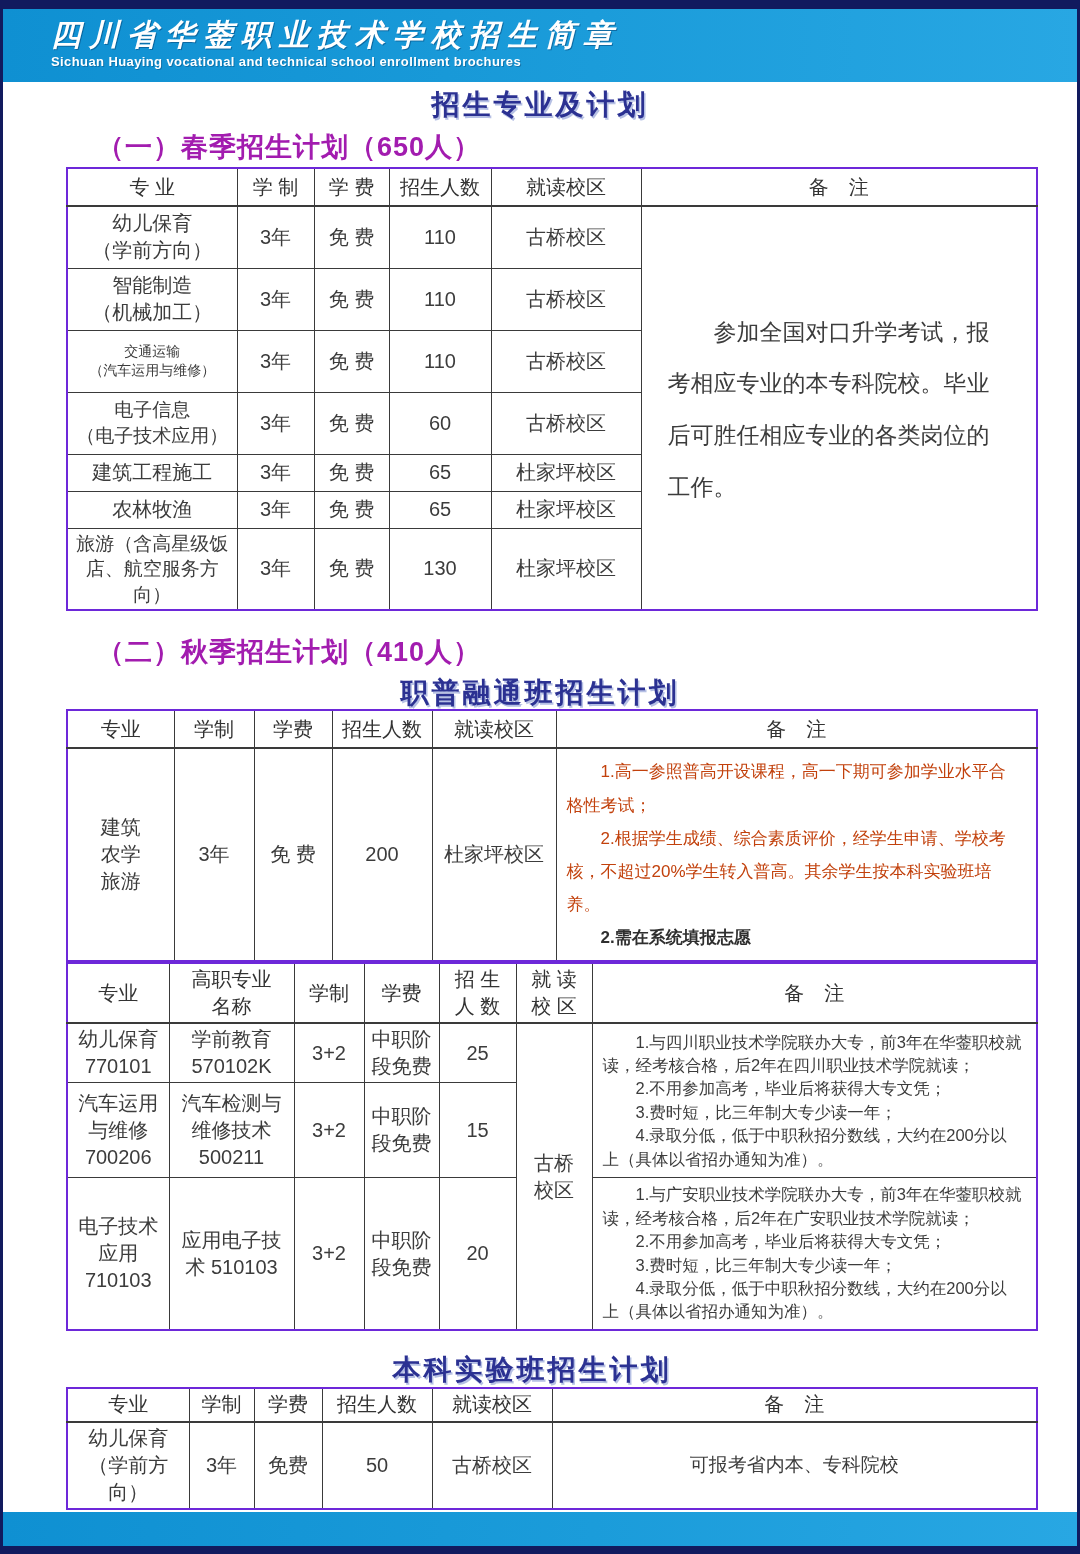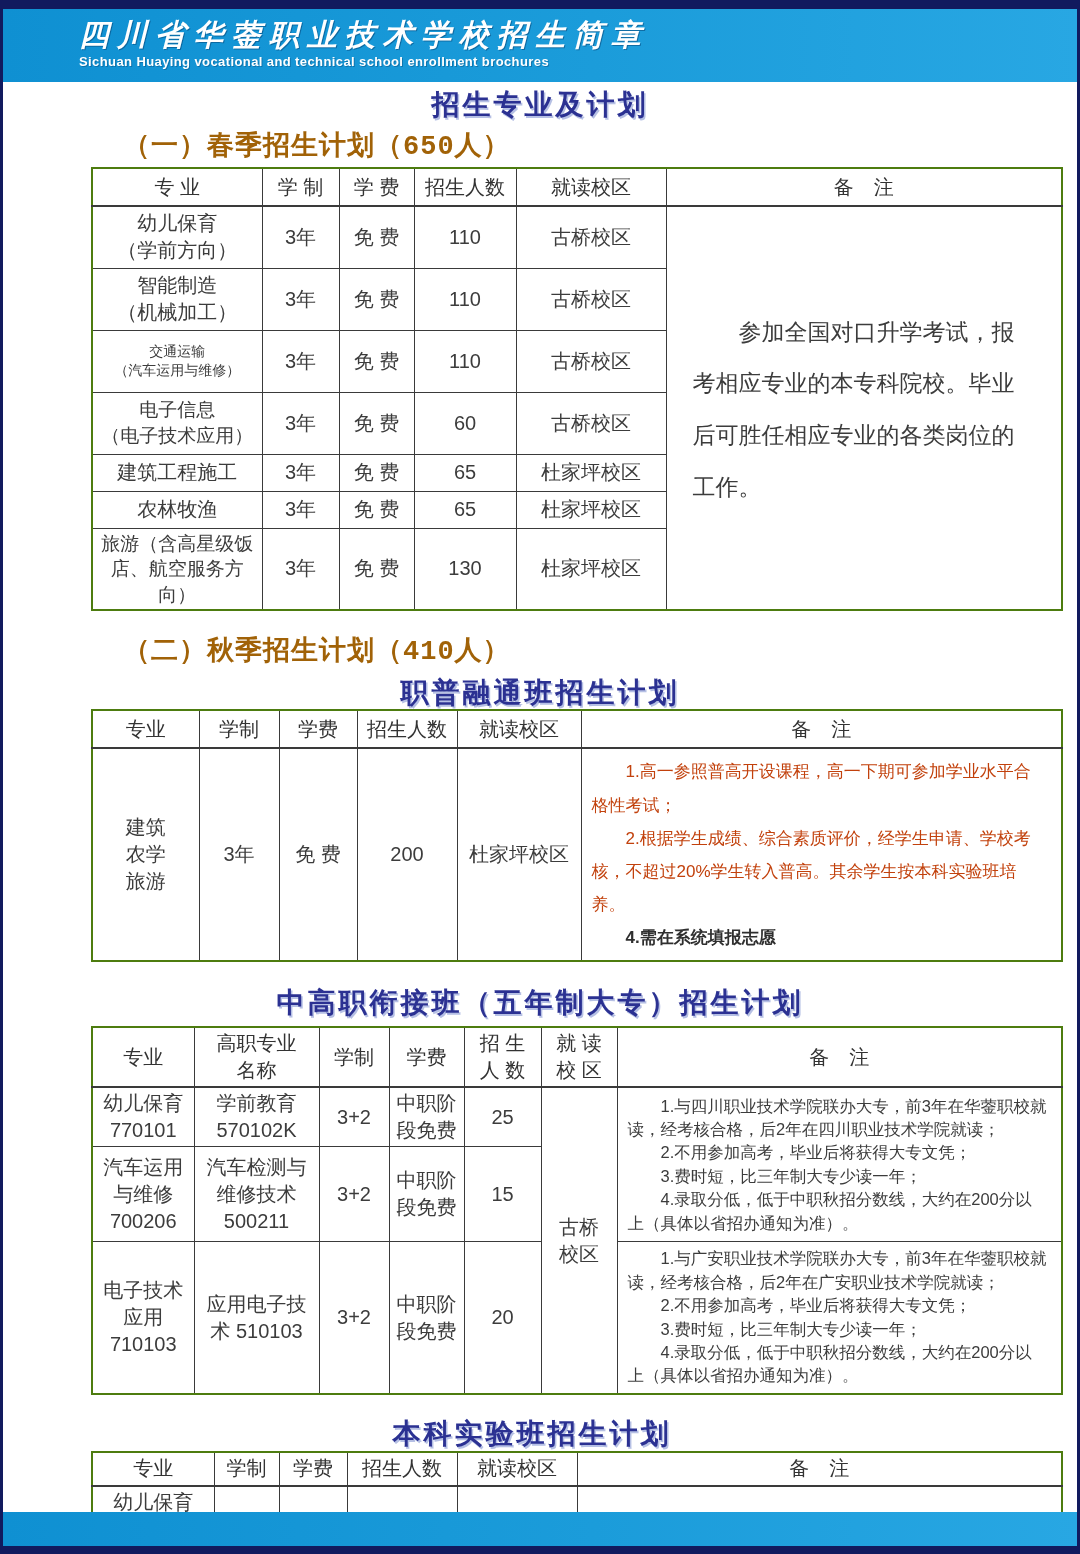--- a/index.html
+++ b/index.html
@@ -6,50 +6,50 @@
   .page{
     width:1080px;height:1554px;box-sizing:border-box;background:#ffffff;
     border:3px solid #111a5e;border-top-width:9px;border-bottom-width:8px;
     position:relative;overflow:hidden;
     font-family:"Liberation Sans","DejaVu Sans",sans-serif;
   }
   
   .banner{
     height:73px;box-sizing:border-box;
     background:linear-gradient(90deg,#0f90d2 0%,#1b9cda 55%,#28a7e3 100%);
-    color:#ffffff;padding:8px 0 0 76px;
+    color:#ffffff;padding:8px 0 0 48px;
   }
   .banner-cn{
     font-size:30px;font-weight:bold;font-style:italic;letter-spacing:8px;
     font-family:"DejaVu Serif","Liberation Serif",serif;
     text-shadow:1px 1px 0 rgba(6,70,120,.55);line-height:36px;white-space:nowrap;
   }
   .banner-en{
     font-size:13px;font-weight:bold;letter-spacing:.4px;line-height:15px;margin-top:1px;
     text-shadow:1px 1px 0 rgba(6,70,120,.45);white-space:nowrap;
   }
   
   .blue-title{
     text-align:center;color:#2b3192;font-weight:bold;font-size:28px;line-height:33px;
     letter-spacing:3px;text-shadow:1.5px 1.5px 0 #b6c0e4;
   }
   .blue-title.t1{margin:6px 0 0 0;line-height:34px;}
   .blue-title.t2{margin:5px 0 0 0;}
   .blue-title.t3{margin:24px 0 7px 0;}
   .blue-title.t4{margin:22px 16px 1px 0;}
   .section-heading{
-    font-size:27px;font-weight:bold;color:#a16207;letter-spacing:1px;
-    padding-left:120px;line-height:38px;font-family:Liberation Mono, monospace;
+    font-size:27px;font-weight:bold;color:#a21caf;letter-spacing:1px;
+    padding-left:94px;line-height:38px;
   }
   .section-heading.sp{margin:6px 0 1px 0;}
   .section-heading.au{margin:22px 16px 0 0;}
   
   table{
-    border-collapse:collapse;table-layout:fixed;margin-left:88px;width:972px;
-    border:2px solid #4d7c0f;
+    border-collapse:collapse;table-layout:fixed;margin-left:63px;width:972px;
+    border:2px solid #6d28d9;
   }
   th,td{
     border:1px solid #3a3a3a;text-align:center;vertical-align:middle;
     color:#3c3c3c;font-size:20px;font-weight:normal;
     white-space:pre-line;line-height:1.35;padding:2px 4px;box-sizing:border-box;
   }
   thead th{border-bottom-width:2px;color:#333333;}
   td.remark, th.remark-h{white-space:normal;}
   
   td.remark-spring{
@@ -190,27 +190,26 @@
         <td>建筑
 农学
 旅游</td>
         <td>3年</td>
         <td>免 费</td>
         <td>200</td>
         <td>杜家坪校区</td>
         <td class="remark remark-zhipu">
           <p>1.高一参照普高开设课程，高一下期可参加学业水平合格性考试；</p>
           <p>2.根据学生成绩、综合素质评价，经学生申请、学校考核，不超过20%学生转入普高。其余学生按本科实验班培养。</p>
-          <p class="bold">4.需在系统填报志愿</p>
+          <p class="bold">2.需在系统填报志愿</p>
         </td>
       </tr>
     </tbody>
   </table>
 
-  <div class="blue-title t3">中高职衔接班（五年制大专）招生计划</div>
   <table>
     <colgroup>
         <col style="width:102px">
         <col style="width:125px">
         <col style="width:70px">
         <col style="width:75px">
         <col style="width:77px">
         <col style="width:76px">
         <col>
       </colgroup>

